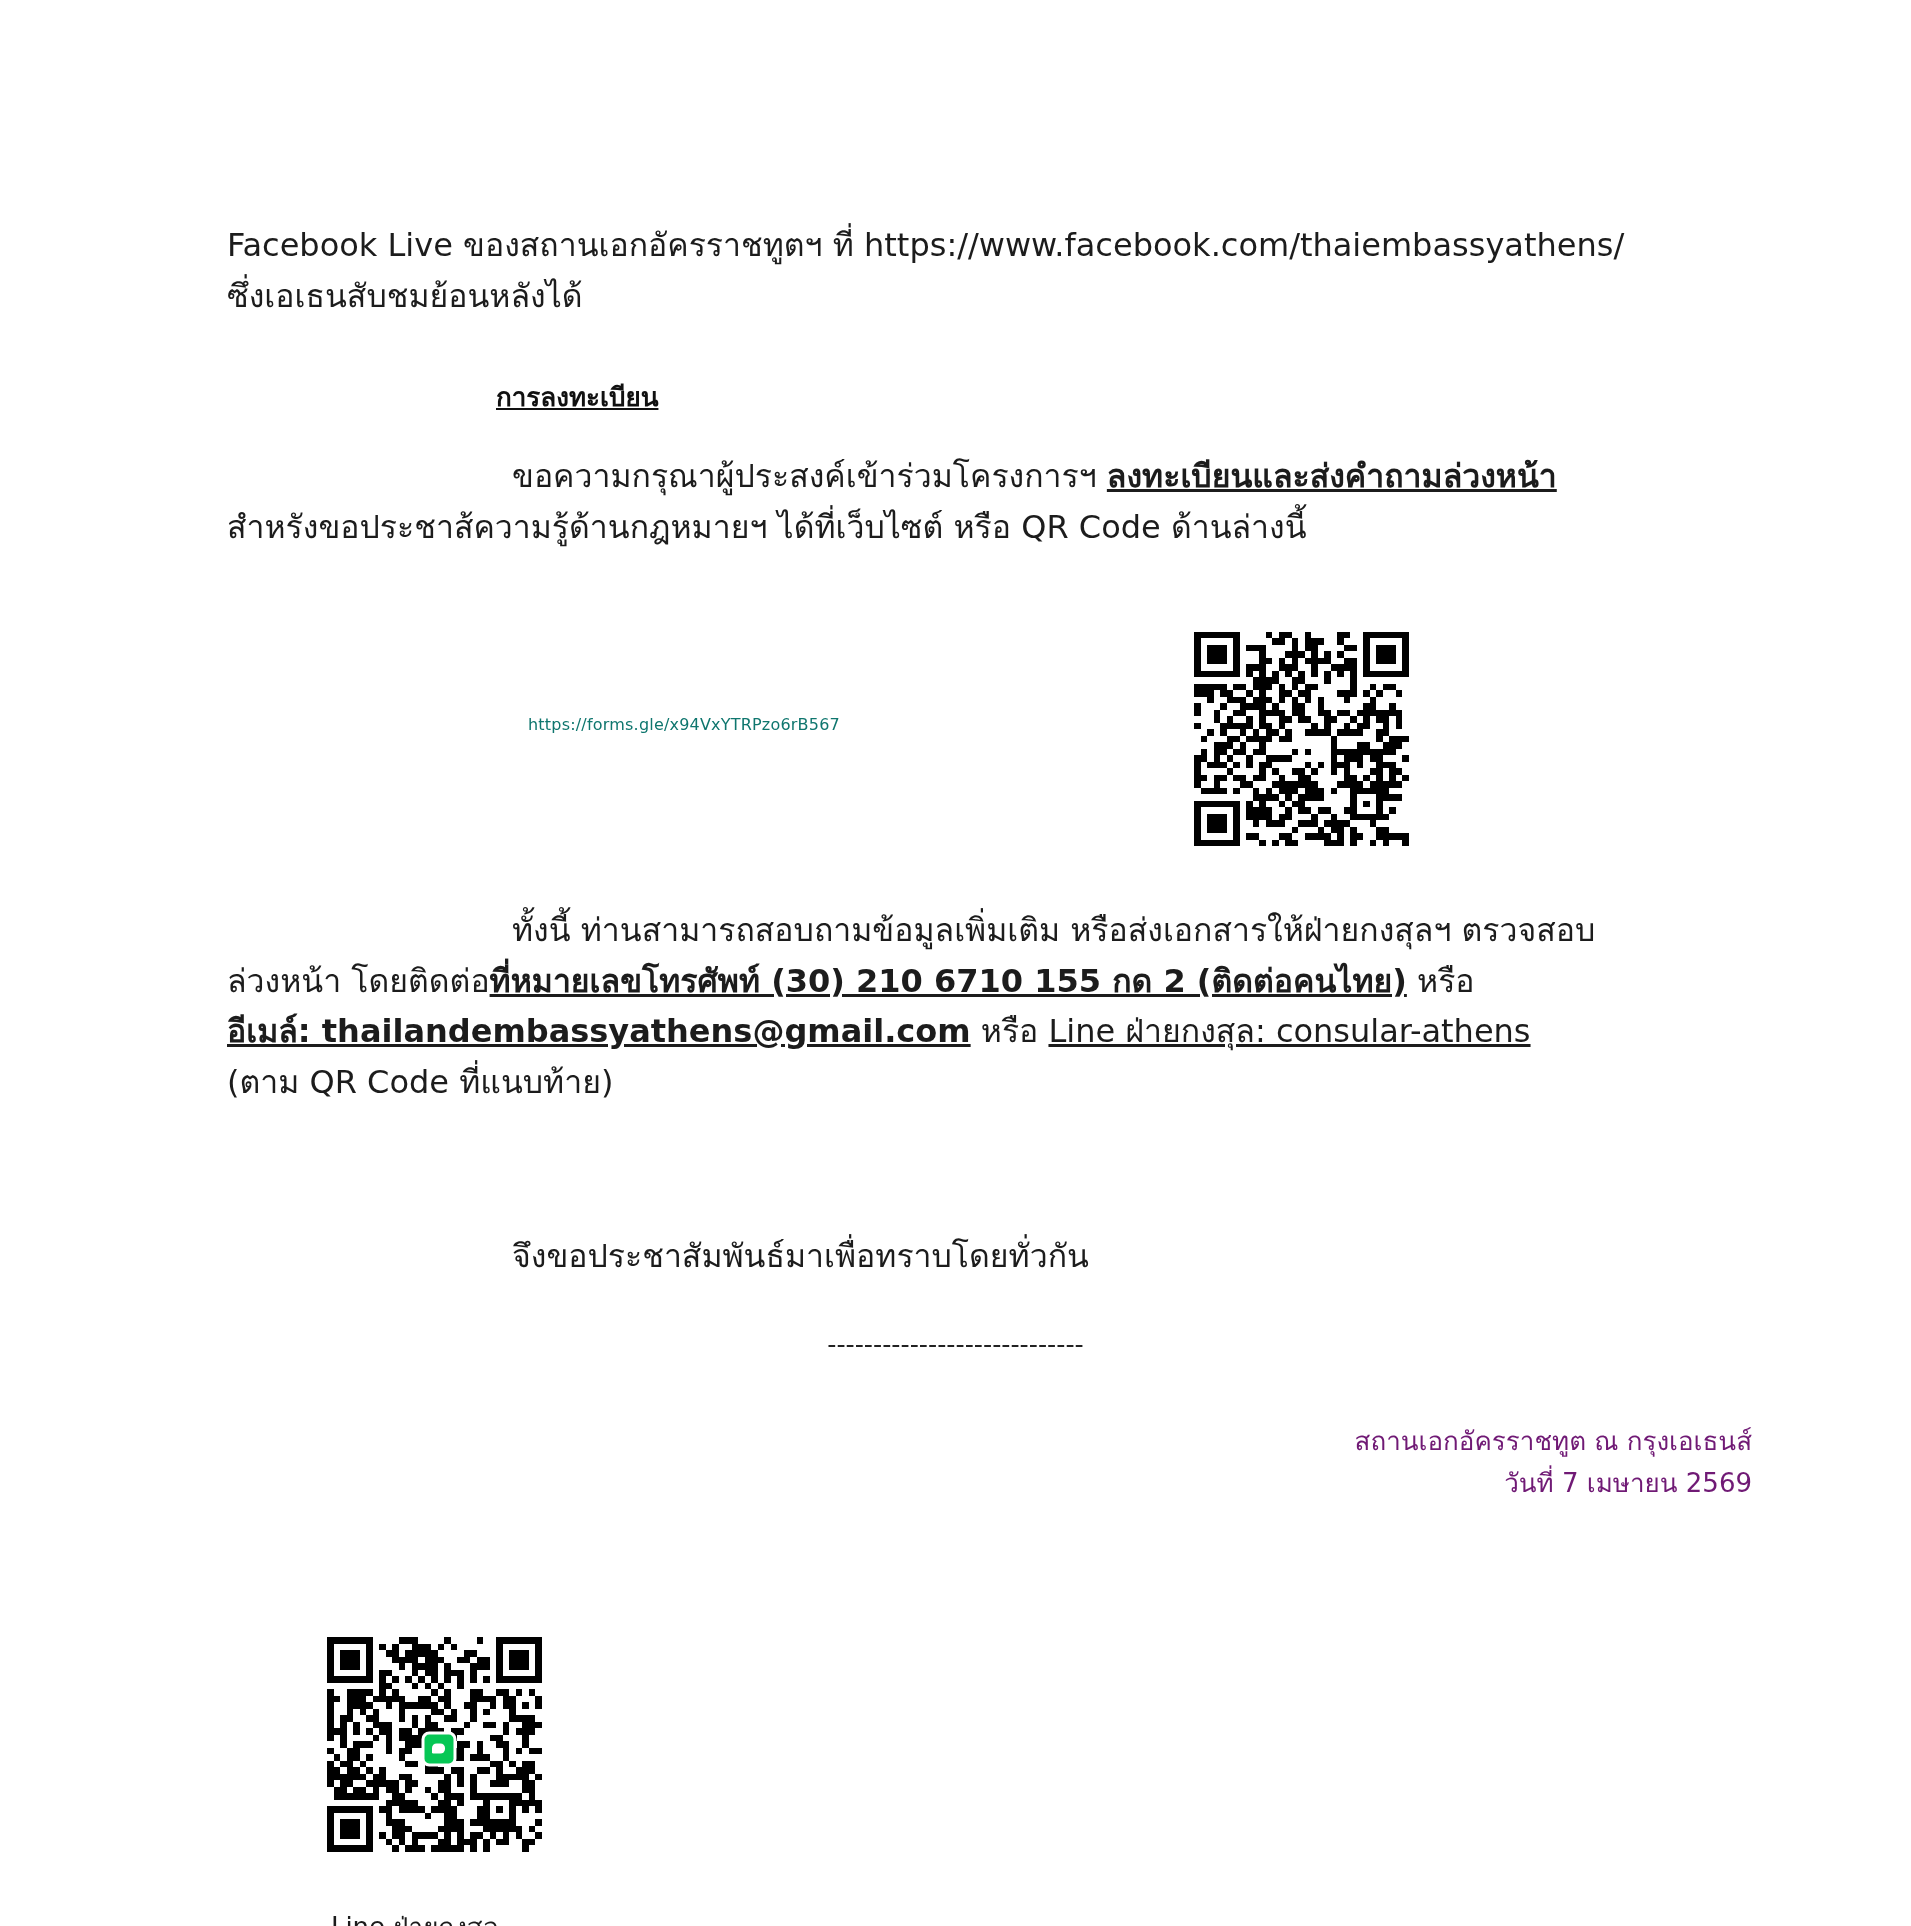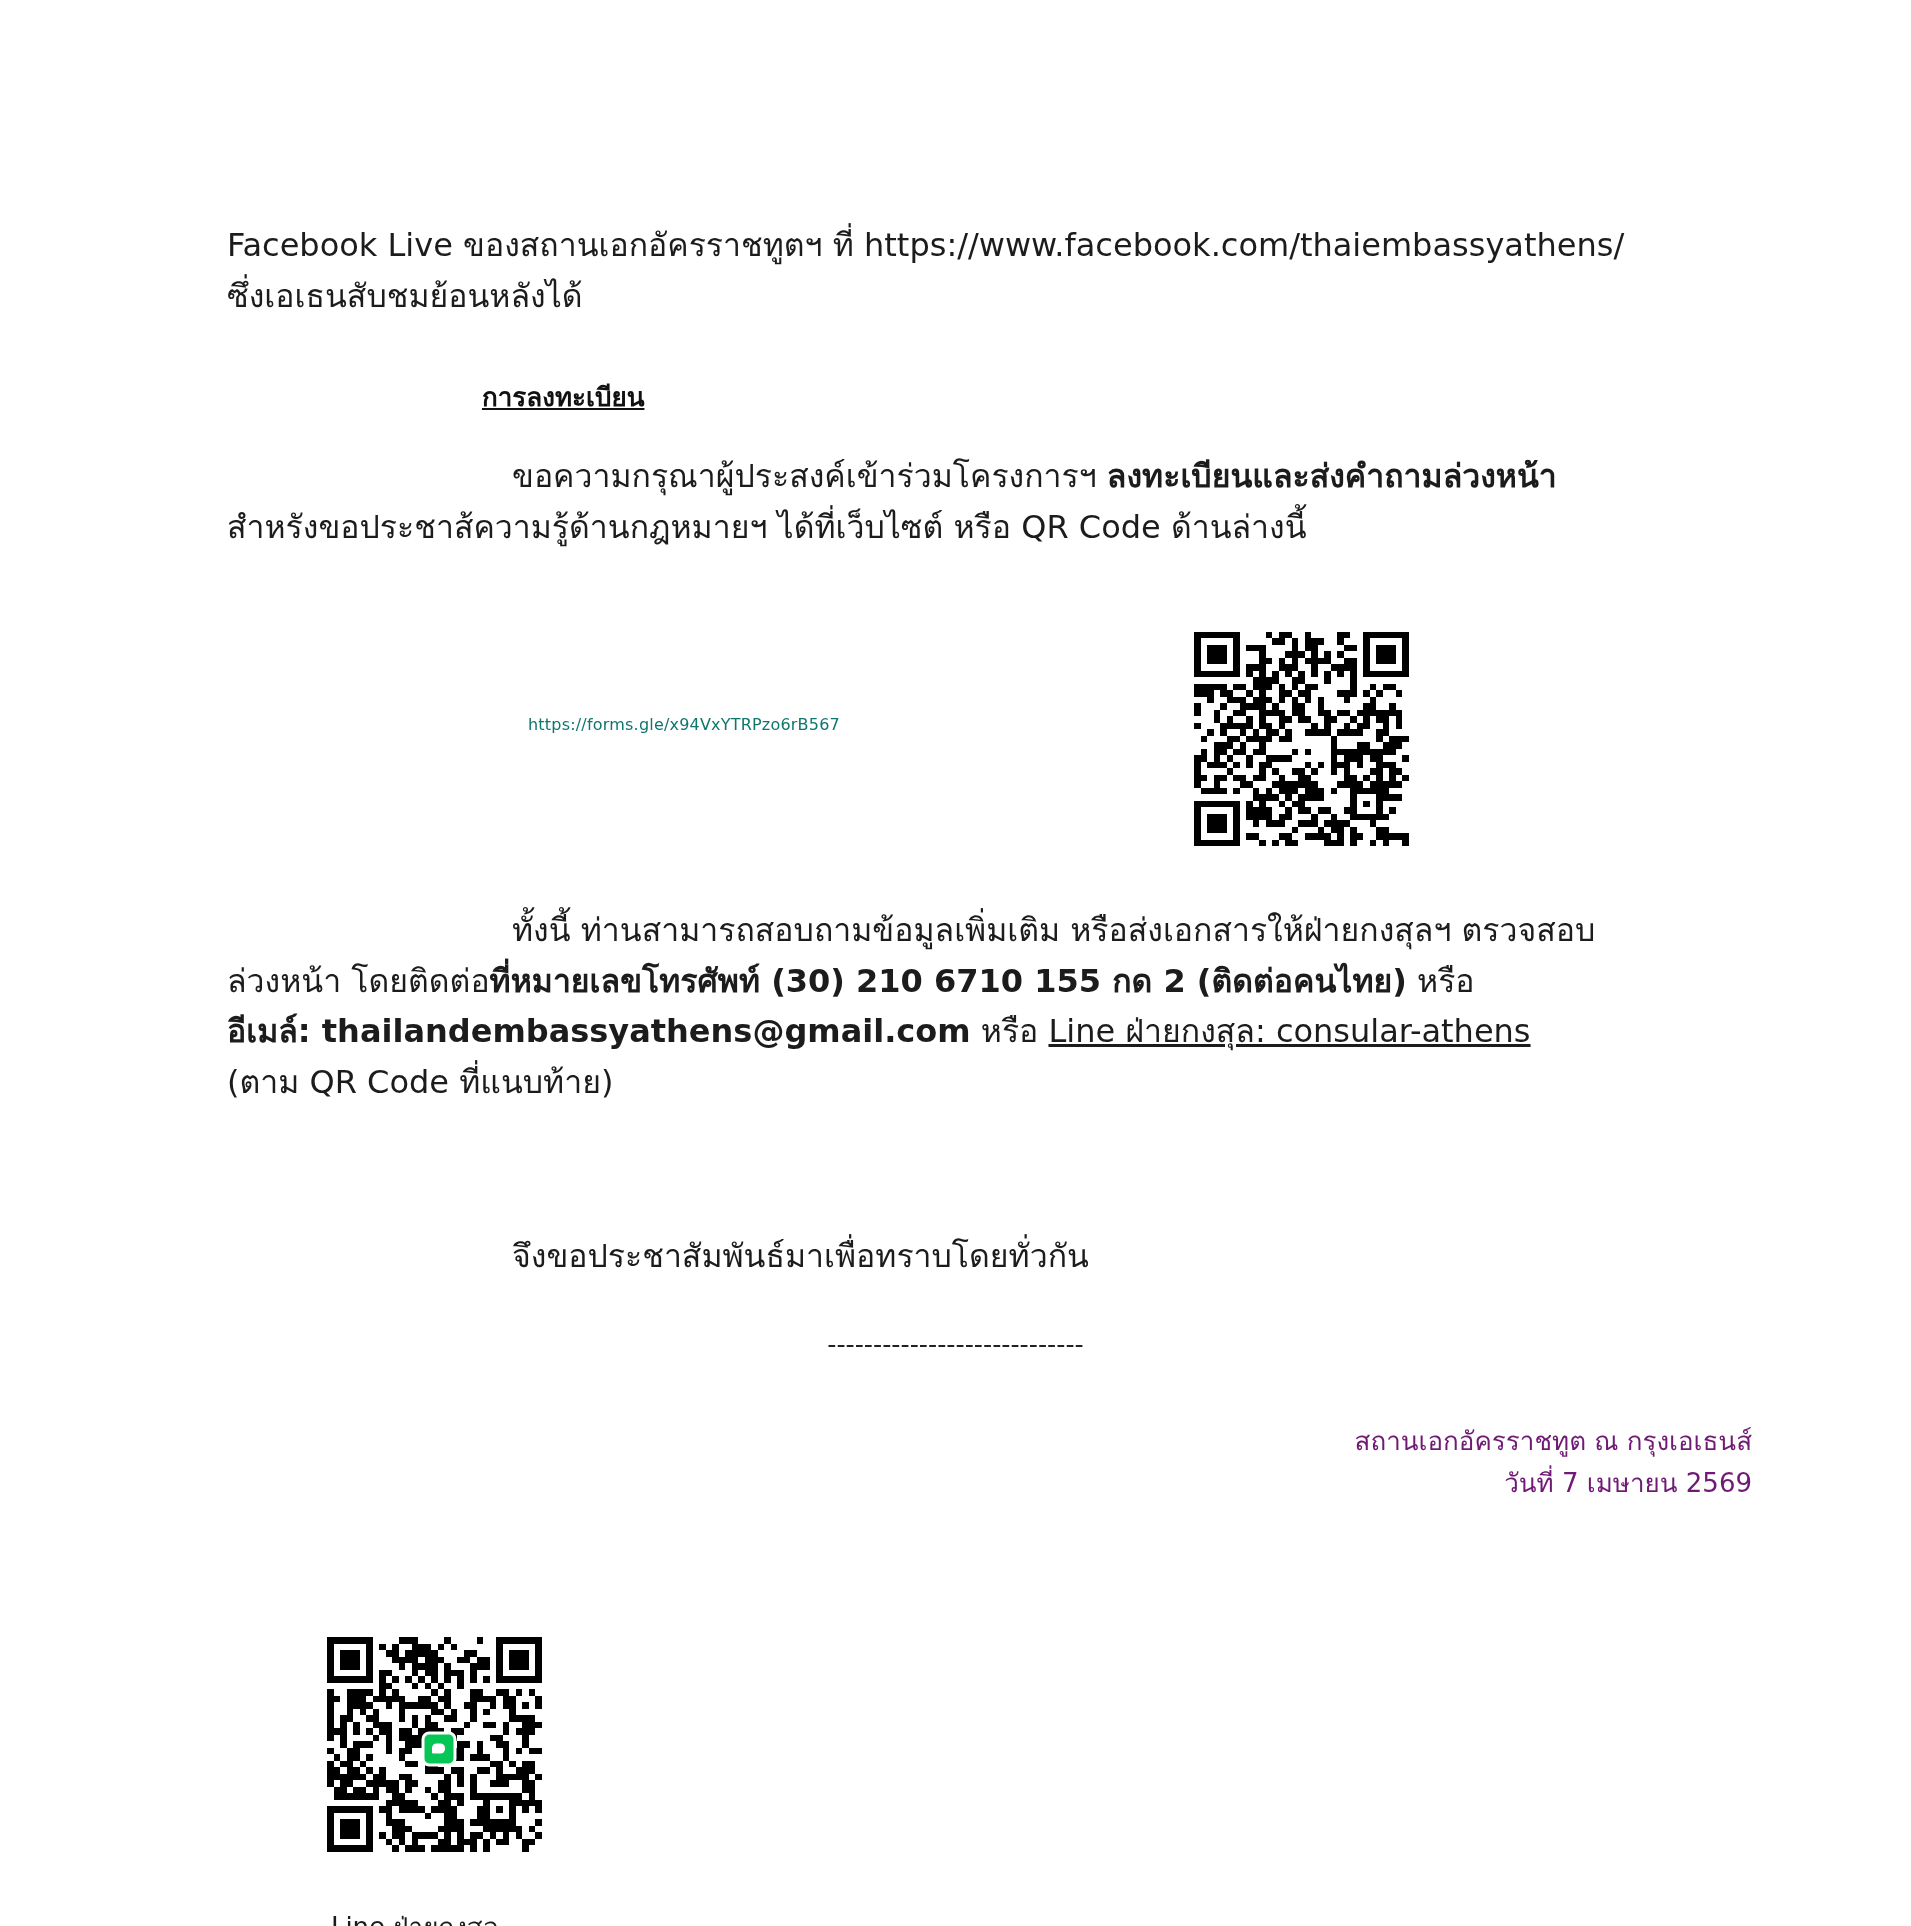--- a/index.html
+++ b/index.html
@@ -44,40 +44,41 @@
 
   .block-facebook {
     position: absolute;
     left: 227px;
     top: 220px;
     width: 1525px;
   }
 
   .heading-register {
     position: absolute;
-    left: 482px;
+    left: 496px;
     top: 376px;
     font-size: 26px;
     font-weight: bold;
     text-decoration: underline;
     color: #111;
   }
 
   .block-request {
     position: absolute;
     left: 227px;
     top: 451px;
     width: 1525px;
   }
   .indent {
     display: inline-block;
     width: 285px;
   }
   .bold-underline {
     font-weight: bold;
+    text-decoration: underline;
     margin-top: 43px;
   }
   .underline {
     text-decoration: underline;
   }
 
   .qr-form-wrap {
     position: absolute;
     left: 501px;
     top: 624px;

